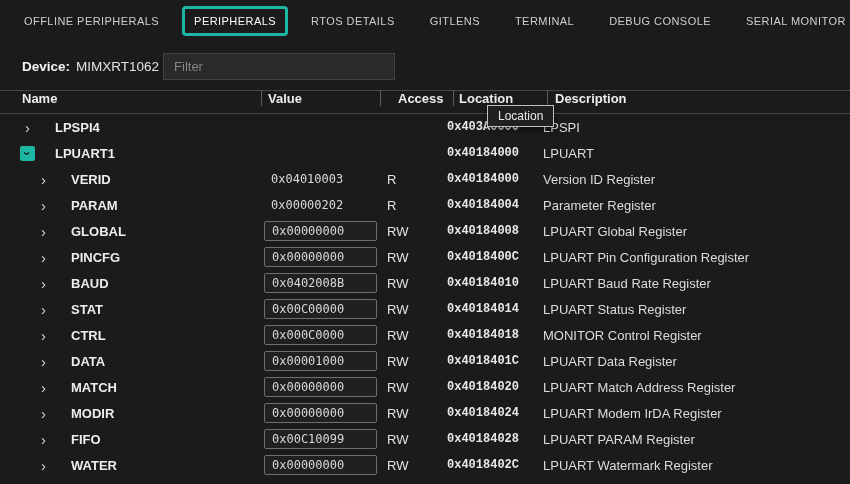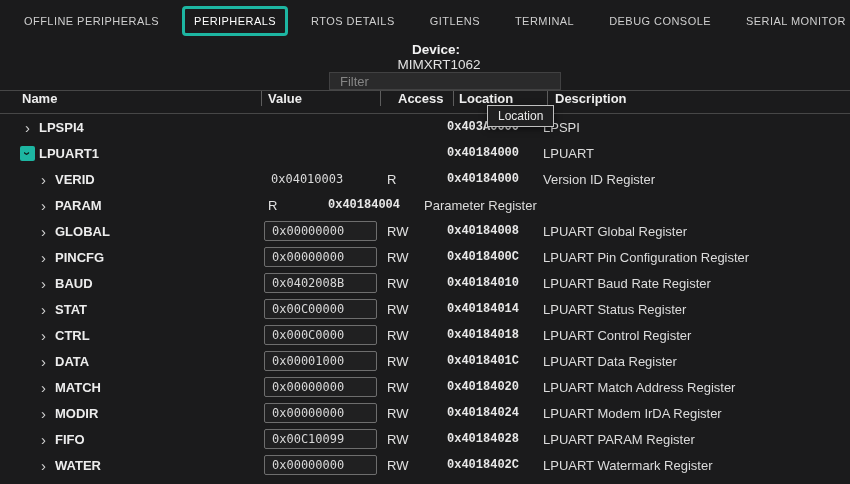--- a/index.html
+++ b/index.html
@@ -7,24 +7,24 @@
               font-family:"Liberation Sans",sans-serif; position:relative; }
 
   
   .tab-bar { height:42px; display:flex; align-items:center; padding-left:12px; gap:11px;
              background:#1b1b1c; }
   .tab { font-size:11px; letter-spacing:.45px; color:#cfcfcf; padding:6px 9px;
          border:3px solid transparent; border-radius:4px; white-space:nowrap; cursor:pointer; }
   .tab.active { border-color:var(--accent); color:#ffffff; }
 
   
-  .device-row { height:48px; display:flex; align-items:center; padding-left:22px;flex-direction:column; }
+  .device-row { height:48px; display:flex; align-items:center; padding-left:22px; }
   .device-label { font-weight:bold; font-size:13.5px; color:#f2f2f2; }
   .device-name { font-size:13.5px; color:#e2e2e2; margin-left:6px; }
-  .filter-input { margin-left:18px; width:232px; height:27px; background:#2a2a2b;
+  .filter-input { margin-left:4px; width:232px; height:27px; background:#2a2a2b;
                   border:1px solid #414142; color:#cccccc; font-size:13px; padding:0 10px;
                   outline:none; font-family:"Liberation Sans",sans-serif; }
   .filter-input::placeholder { color:#858585; }
 
   
   .table-header { height:24px; display:flex; align-items:flex-start;
                   border-top:1px solid #474747; border-bottom:1px solid #474747; }
   .header-cell { font-size:13px; font-weight:bold; color:#ededed; display:flex;
                  align-items:center; border-right:1px solid #5d5d5d; cursor:pointer; }
   .header-cell:last-child { border-right:none; }
@@ -35,21 +35,21 @@
   .hc-desc { flex:1; padding-left:7px; }
 
   .table-body { height:370px; overflow:hidden; }
   .row { height:26px; display:flex; align-items:center; }
   .name-cell { width:262px; display:flex; align-items:center; height:100%; }
   .chevron { width:15px; height:15px; display:flex; align-items:center; justify-content:center;
              font-size:15px; color:#d2d2d2; cursor:pointer; flex:none; }
   .chevron.down { transform:rotate(90deg); }
   .chevron.accent { background:var(--accent); color:#102420; border-radius:2px;
                     font-size:12px; font-weight:bold; }
-  .row-name { font-size:13px; font-weight:bold; color:#ededed; margin-left:4px; white-space:nowrap; }
+  .row-name { font-size:13px; font-weight:bold; color:#ededed; margin-left:20px; white-space:nowrap; }
   .value-cell { width:119px; display:flex; align-items:center; }
   .value-text { font-family:"DejaVu Sans Mono",monospace; font-size:12px; color:#dadada; padding-left:9px; }
   .value-input { width:113px; height:20px; background:#202021; border:1px solid #6e6e6e;
                  border-radius:2px; color:#d8d8d8; font-family:"DejaVu Sans Mono",monospace;
                  font-size:12px; padding:0 7px; margin-left:2px; outline:none; }
   .access-cell { width:61px; padding-left:6px; font-size:13px; color:#e2e2e2; }
   .location-cell { width:94px; padding-left:5px; font-family:Liberation Mono, monospace;
                    font-size:12px; font-weight:bold; color:#e8e8e8; white-space:nowrap; }
   .desc-cell { flex:1; padding-left:7px; font-size:13px; color:#dcdcdc;
                white-space:nowrap; overflow:hidden; }
@@ -117,20 +117,23 @@
         </div>
         <div class="access-cell">R</div>
         <div class="location-cell">0x40184000</div>
         <div class="desc-cell">Version ID Register</div>
       </div>
       <div class="row">
         <div class="name-cell" style="padding-left: 36px;">
           <span class="chevron">›</span>
           <span class="row-name">PARAM</span>
         </div>
+        <div class="value-cell">
+          <span class="value-text">0x00000202</span>
+        </div>
         <div class="access-cell">R</div>
         <div class="location-cell">0x40184004</div>
         <div class="desc-cell">Parameter Register</div>
       </div>
       <div class="row">
         <div class="name-cell" style="padding-left: 36px;">
           <span class="chevron">›</span>
           <span class="row-name">GLOBAL</span>
         </div>
         <div class="value-cell">
@@ -179,21 +182,21 @@
       <div class="row">
         <div class="name-cell" style="padding-left: 36px;">
           <span class="chevron">›</span>
           <span class="row-name">CTRL</span>
         </div>
         <div class="value-cell">
           <input type="text" class="value-input" value="0x000C0000" style="">
         </div>
         <div class="access-cell">RW</div>
         <div class="location-cell">0x40184018</div>
-        <div class="desc-cell">LPUART Control Register</div>
+        <div class="desc-cell">MONITOR Control Register</div>
       </div>
       <div class="row">
         <div class="name-cell" style="padding-left: 36px;">
           <span class="chevron">›</span>
           <span class="row-name">DATA</span>
         </div>
         <div class="value-cell">
           <input type="text" class="value-input" value="0x00001000" style="">
         </div>
         <div class="access-cell">RW</div>

